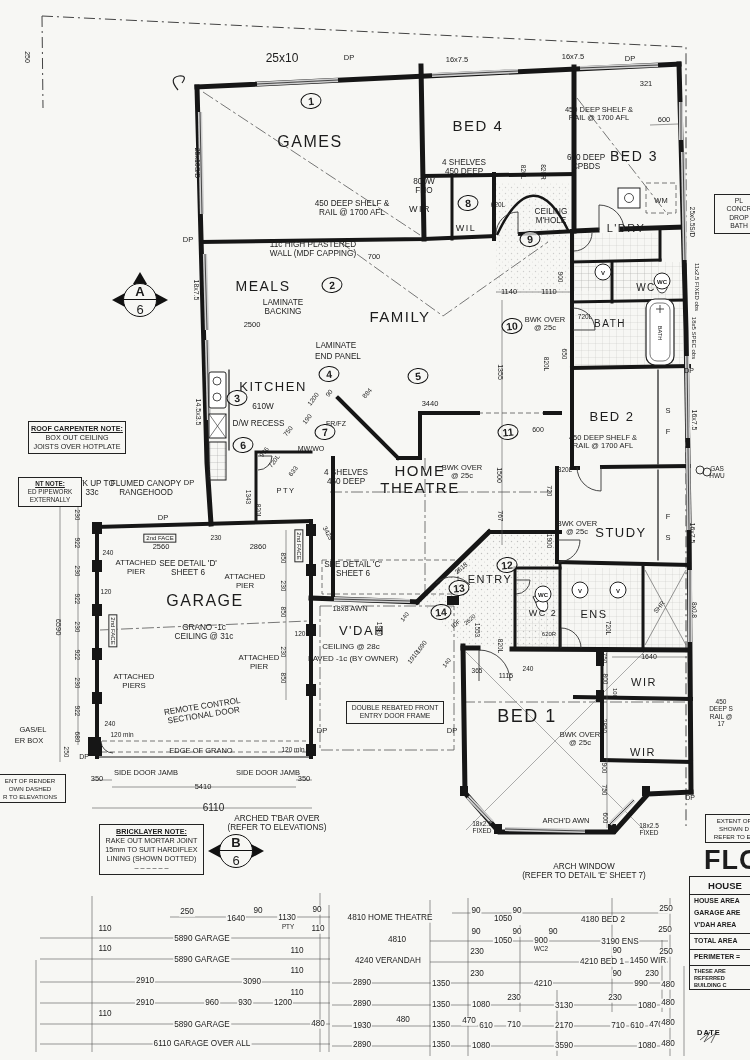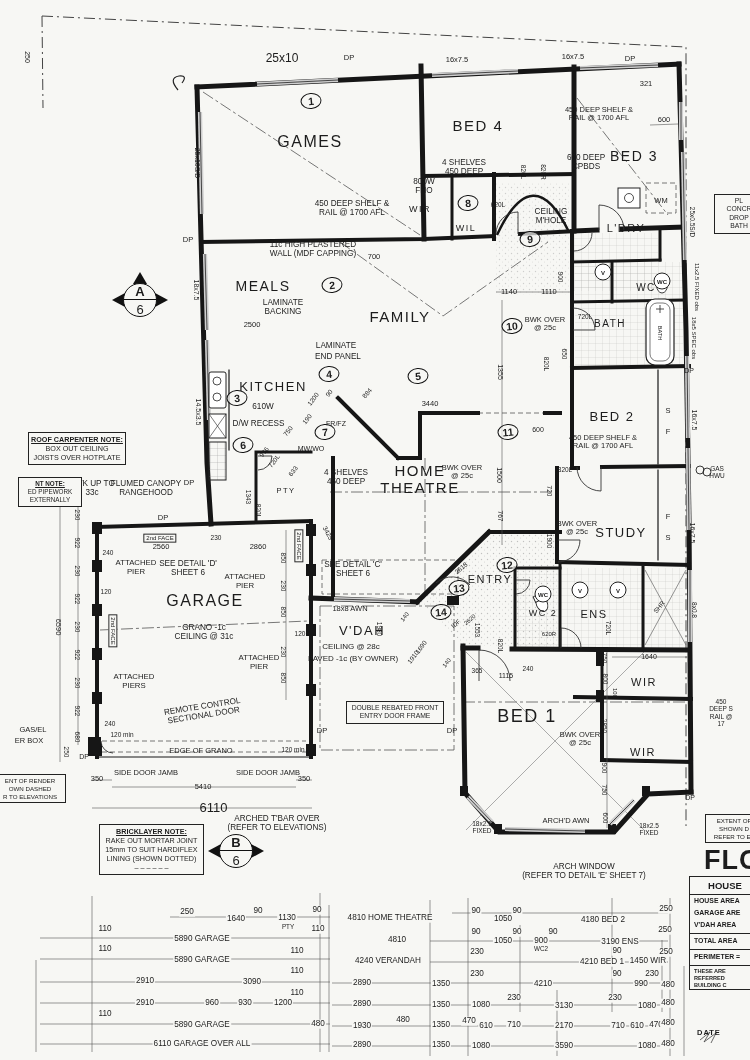--- a/index.html
+++ b/index.html
@@ -419,21 +419,21 @@
       <div class="lbl" style="left: 283px; top: 678px; font-size: 6.5px; transform: translate(-50%, -50%) rotate(90deg);">850</div>
       <div class="lbl" style="left: 300px; top: 634px; font-size: 6.5px; transform: translate(-50%, -50%) rotate(0deg);">120</div>
       <div class="lbl" style="left: 110px; top: 724px; font-size: 6.5px; transform: translate(-50%, -50%) rotate(0deg);">240</div>
       <div class="lbl" style="left: 122px; top: 735px; font-size: 6.5px; transform: translate(-50%, -50%) rotate(0deg);">120 min</div>
       <div class="lbl" style="left: 293px; top: 750px; font-size: 6.5px; transform: translate(-50%, -50%) rotate(0deg);">120 min</div>
       <div class="lbl" style="left: 66px; top: 752px; font-size: 6.5px; transform: translate(-50%, -50%) rotate(90deg);">250</div>
       <div class="lbl" style="left: 84px; top: 757px; font-size: 7px; transform: translate(-50%, -50%) rotate(0deg);">DP</div>
       <div class="lbl" style="left: 97px; top: 779px; font-size: 7.5px; transform: translate(-50%, -50%) rotate(0deg);">350</div>
       <div class="lbl" style="left: 203px; top: 787px; font-size: 7.5px; transform: translate(-50%, -50%) rotate(0deg);">5410</div>
       <div class="lbl" style="left: 304px; top: 779px; font-size: 7.5px; transform: translate(-50%, -50%) rotate(0deg);">350</div>
-      <div class="lbl" style="left: 202px; top: 808px; font-size: 13px; transform: translate(-50%, -50%) rotate(0deg); padding-left: 23px;">6110</div>
+      <div class="lbl" style="left: 202px; top: 808px; font-size: 10px; transform: translate(-50%, -50%) rotate(0deg); padding-left: 23px;">6110</div>
       <div class="lbl" style="left: 313px; top: 399px; font-size: 6.5px; transform: translate(-50%, -50%) rotate(-52deg);">1200</div>
       <div class="lbl" style="left: 329px; top: 393px; font-size: 6.5px; transform: translate(-50%, -50%) rotate(-52deg);">90</div>
       <div class="lbl" style="left: 367px; top: 393px; font-size: 6.5px; transform: translate(-50%, -50%) rotate(-50deg);">884</div>
       <div class="lbl" style="left: 307px; top: 419px; font-size: 6.5px; transform: translate(-50%, -50%) rotate(-52deg);">190</div>
       <div class="lbl" style="left: 288px; top: 431px; font-size: 6.5px; transform: translate(-50%, -50%) rotate(-52deg);">750</div>
       <div class="lbl" style="left: 264px; top: 452px; font-size: 6.5px; transform: translate(-50%, -50%) rotate(-52deg);">976</div>
       <div class="lbl" style="left: 274px; top: 461px; font-size: 6.5px; transform: translate(-50%, -50%) rotate(-52deg);">720L</div>
       <div class="lbl" style="left: 293px; top: 471px; font-size: 6.5px; transform: translate(-50%, -50%) rotate(-52deg);">633</div>
       <div class="lbl" style="left: 248px; top: 497px; font-size: 6.5px; transform: translate(-50%, -50%) rotate(90deg);">1343</div>
       <div class="lbl" style="left: 258px; top: 511px; font-size: 6.5px; transform: translate(-50%, -50%) rotate(90deg);">820L</div>
@@ -594,21 +594,21 @@
       <div class="cnum" style="left: 512px; top: 326px; transform: translate(-50%, -50%) rotate(-5deg);">10</div>
       <div class="cnum" style="left: 508px; top: 432px; transform: translate(-50%, -50%) rotate(-5deg);">11</div>
       <div class="cnum" style="left: 507px; top: 565px; transform: translate(-50%, -50%) rotate(-5deg);">12</div>
       <div class="cnum" style="left: 459px; top: 588px; transform: translate(-50%, -50%) rotate(-5deg);">13</div>
       <div class="cnum" style="left: 441px; top: 612px; transform: translate(-50%, -50%) rotate(-5deg);">14</div>
       <div class="fixc" style="position: absolute; left: 603px; top: 272px; transform: translate(-50%, -50%);">V</div>
       <div class="fixc" style="position: absolute; left: 580px; top: 590px; transform: translate(-50%, -50%);">V</div>
       <div class="fixc" style="position: absolute; left: 618px; top: 590px; transform: translate(-50%, -50%);">V</div>
       <div class="fixc" style="position: absolute; left: 543px; top: 594px; transform: translate(-50%, -50%);">WC</div>
       <div class="fixc" style="position: absolute; left: 662px; top: 281px; transform: translate(-50%, -50%);">WC</div>
-      <div class="note" style="left: 28px; top: 432px; width: 92px; font-size: 7.2px;">
+      <div class="note" style="left: 28px; top: 421px; width: 92px; font-size: 7.2px;">
         <div class="nl hb">ROOF CARPENTER NOTE:</div>
         <div class="nl">BOX OUT CEILING</div>
         <div class="nl">JOISTS OVER HOTPLATE</div>
       </div>
       <div class="note" style="left: 18px; top: 477px; width: 58px; font-size: 6.3px;">
         <div class="nl hb">NT NOTE:</div>
         <div class="nl">ED PIPEWORK</div>
         <div class="nl">EXTERNALLY</div>
       </div>
       <div class="note" style="left: 99px; top: 824px; width: 99px; font-size: 7.2px;">

